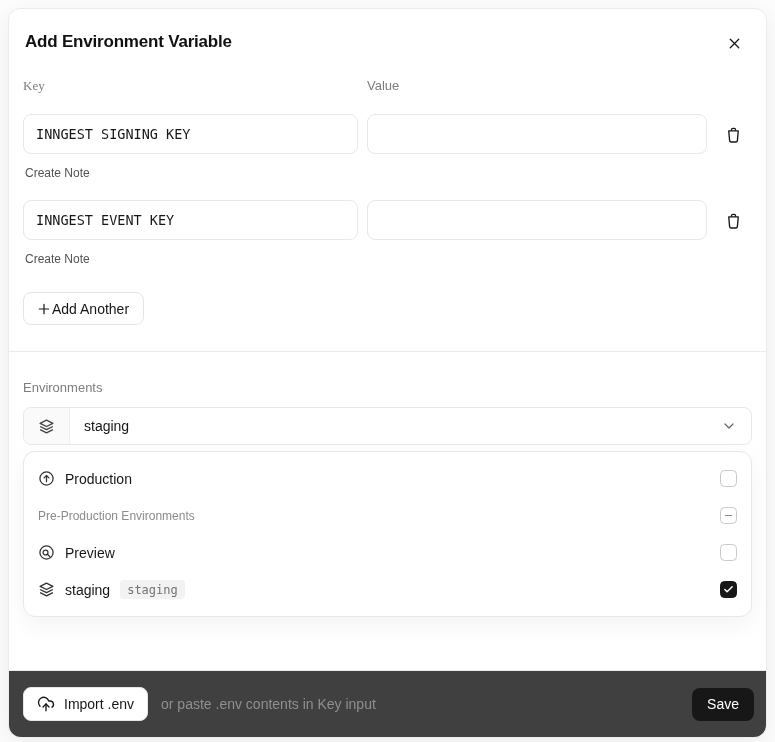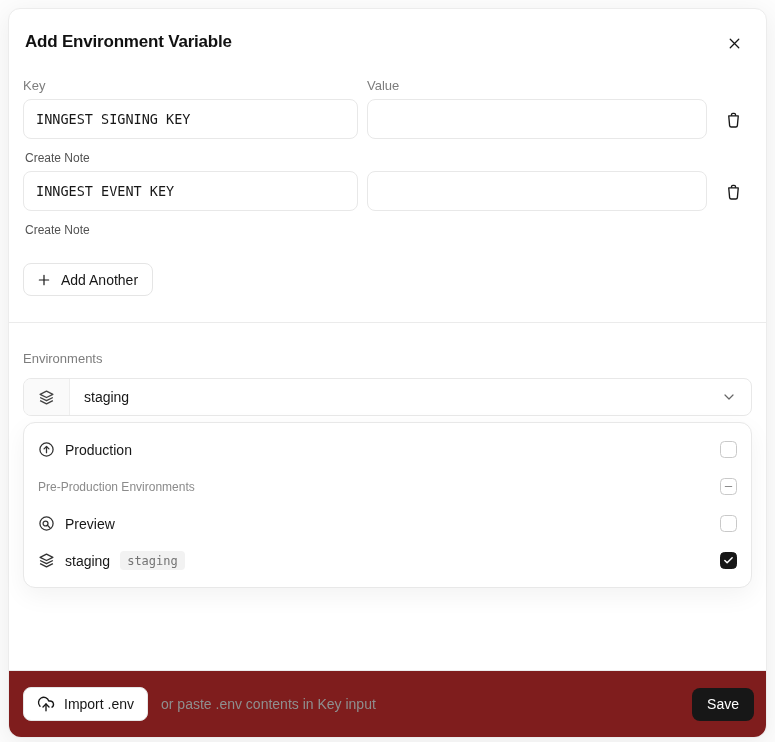--- a/index.html
+++ b/index.html
@@ -21,42 +21,42 @@
   .modal-header { padding: 23px 14px 0 16px; position: relative; }
   .modal-title { font-size: 17px; font-weight: 700; letter-spacing: -0.2px; color: #111; }
   .close-btn {
     position: absolute; top: 22px; right: 20px; width: 24px; height: 24px;
     background: none; border: none; cursor: pointer; display: flex; align-items: center; justify-content: center;
   }
   .modal-body { padding: 0 14px; }
 
   .field-labels { display: flex; margin-top: 26px; }
   .field-labels .flabel { font-size: 13px; color: #7d7d7d; }
-  .field-labels .flabel.key { flex: 0 0 344px; }
-
-  .var-row { display: flex; align-items: center; margin-top: 6px; }
+  .field-labels .flabel.key { flex: 0 0 344px; font-family: Liberation Serif, serif; }
+
+  .var-row { display: flex; align-items: center; margin-top: 20px; }
   .var-row.second { }
   .var-row .key-input {
     flex: 0 0 335px; height: 40px; border: 1px solid #e8e8e8; border-radius: 8px;
     padding: 0 12px; font-family: "DejaVu Sans Mono", "Liberation Mono", monospace;
     font-size: 13.5px; color: #171717; background: #fff; outline: none;
   }
   .var-row .value-input {
     flex: 0 0 340px; margin-left: 9px; height: 40px; border: 1px solid #e8e8e8; border-radius: 8px;
     padding: 0 12px; font-family: "DejaVu Sans Mono", "Liberation Mono", monospace;
     font-size: 13.5px; color: #171717; background: #fff; outline: none;
   }
   .trash-btn {
     margin-left: auto; margin-right: 4px; width: 30px; height: 30px; border: none; background: none;
     display: flex; align-items: center; justify-content: center; cursor: pointer;
   }
   .create-note { margin-top: 12px; font-size: 12px; color: #525252; background: none; border: none; cursor: pointer; display: block; padding-left: 2px; }
 
   .add-another {
-    margin-top: 26px; height: 33px; display: inline-flex; align-items: center; gap: 9px;
+    margin-top: 26px; height: 33px; display: inline-flex; align-items: center; 
     border: 1px solid #e5e5e5; border-radius: 8px; background: #fff; padding: 0 14px 0 12px;
     font-size: 14px; font-weight: 500; color: #171717; cursor: pointer;
     font-family: "Liberation Sans", sans-serif;
   }
 
   .divider { margin: 26px -14px 0; border-top: 1px solid #ebebeb; }
 
   .env-label { margin-top: 28px; font-size: 13px; color: #7d7d7d; }
 
   .env-select {
@@ -88,21 +88,21 @@
 
   .cb {
     margin-left: auto; width: 17px; height: 17px; border-radius: 4.5px; border: 1px solid #c9c9c9;
     background: #fff; display: flex; align-items: center; justify-content: center; cursor: pointer; flex: 0 0 auto;
   }
   .cb--checked { background: #171717; border-color: #171717; }
   .cb--indeterminate { border-color: #c9c9c9; }
 
   .modal-footer {
     position: absolute; left: 0; right: 0; bottom: 0; height: 67px;
-    background: #7f1d1d; border-top: 1px solid #ebebeb; border-radius: 0 0 12px 12px;
+    background: #404040; border-top: 1px solid #ebebeb; border-radius: 0 0 12px 12px;
     display: flex; align-items: center; padding: 0 12px 0 14px;
   }
   .import-btn {
     height: 34px; display: inline-flex; align-items: center; gap: 9px;
     background: #fff; border: 1px solid #e5e5e5; border-radius: 8px; padding: 0 13px;
     font-size: 14px; font-weight: 500; color: #171717; cursor: pointer;
     font-family: "Liberation Sans", sans-serif;
   }
   .footer-hint { margin-left: 13px; font-size: 14px; color: #8f8f8f; }
   .save-btn {

